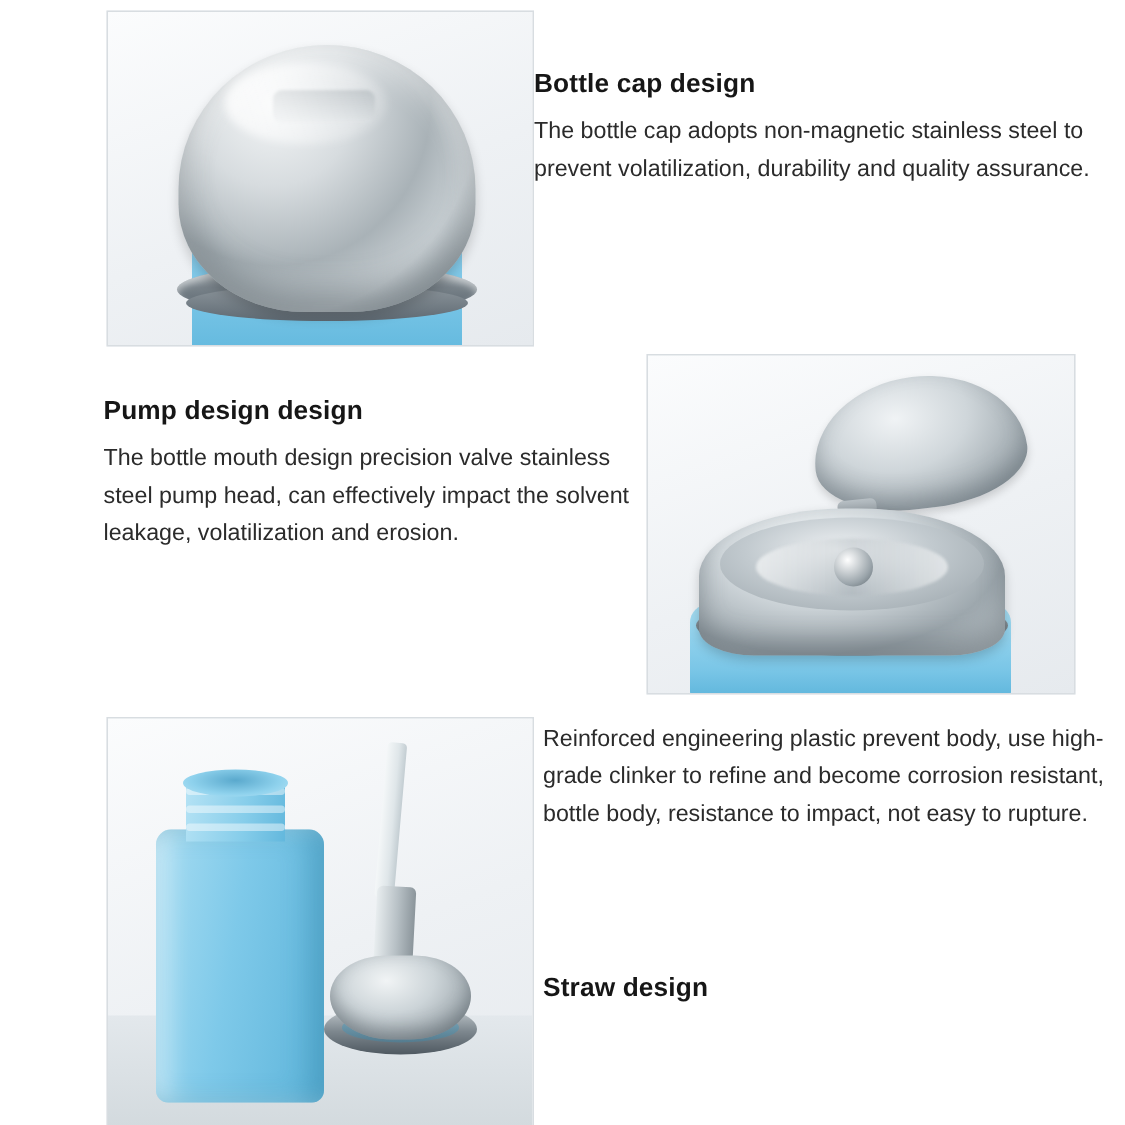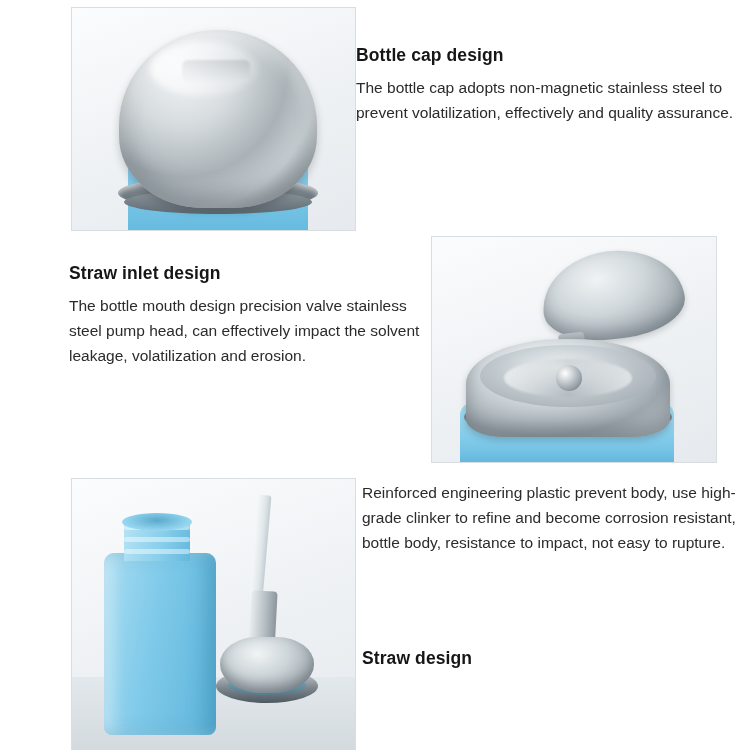--- a/index.html
+++ b/index.html
@@ -258,25 +258,25 @@
     <div class="bottle-body"></div>
     <div class="cap-rim"></div>
     <div class="cap-rim2"></div>
     <div class="cap-outer"></div>
     <div class="cap-emboss"></div>
     <div class="cap-sheen"></div>
   </div>
 
   <div class="block" id="block-cap">
     <h3>Bottle cap design</h3>
-    <p>The bottle cap adopts non-magnetic stainless steel to prevent volatilization, effectively and quality assurance.</p>
+    <p>The bottle cap adopts non-magnetic stainless steel to prevent volatilization, durability and quality assurance.</p>
   </div>
 
   <div class="block" id="block-pump">
-    <h3>Straw inlet design</h3>
+    <h3>Pump design design</h3>
     <p>The bottle mouth design precision valve stainless steel pump head, can effectively impact the solvent leakage, volatilization and erosion.</p>
   </div>
 
   <div class="photo" id="photo-pump">
     <div class="surface"></div>
     <div class="lid"></div>
     <div class="hinge"></div>
     <div class="body-plastic"></div>
     <div class="head-rim"></div>
     <div class="head"></div>

